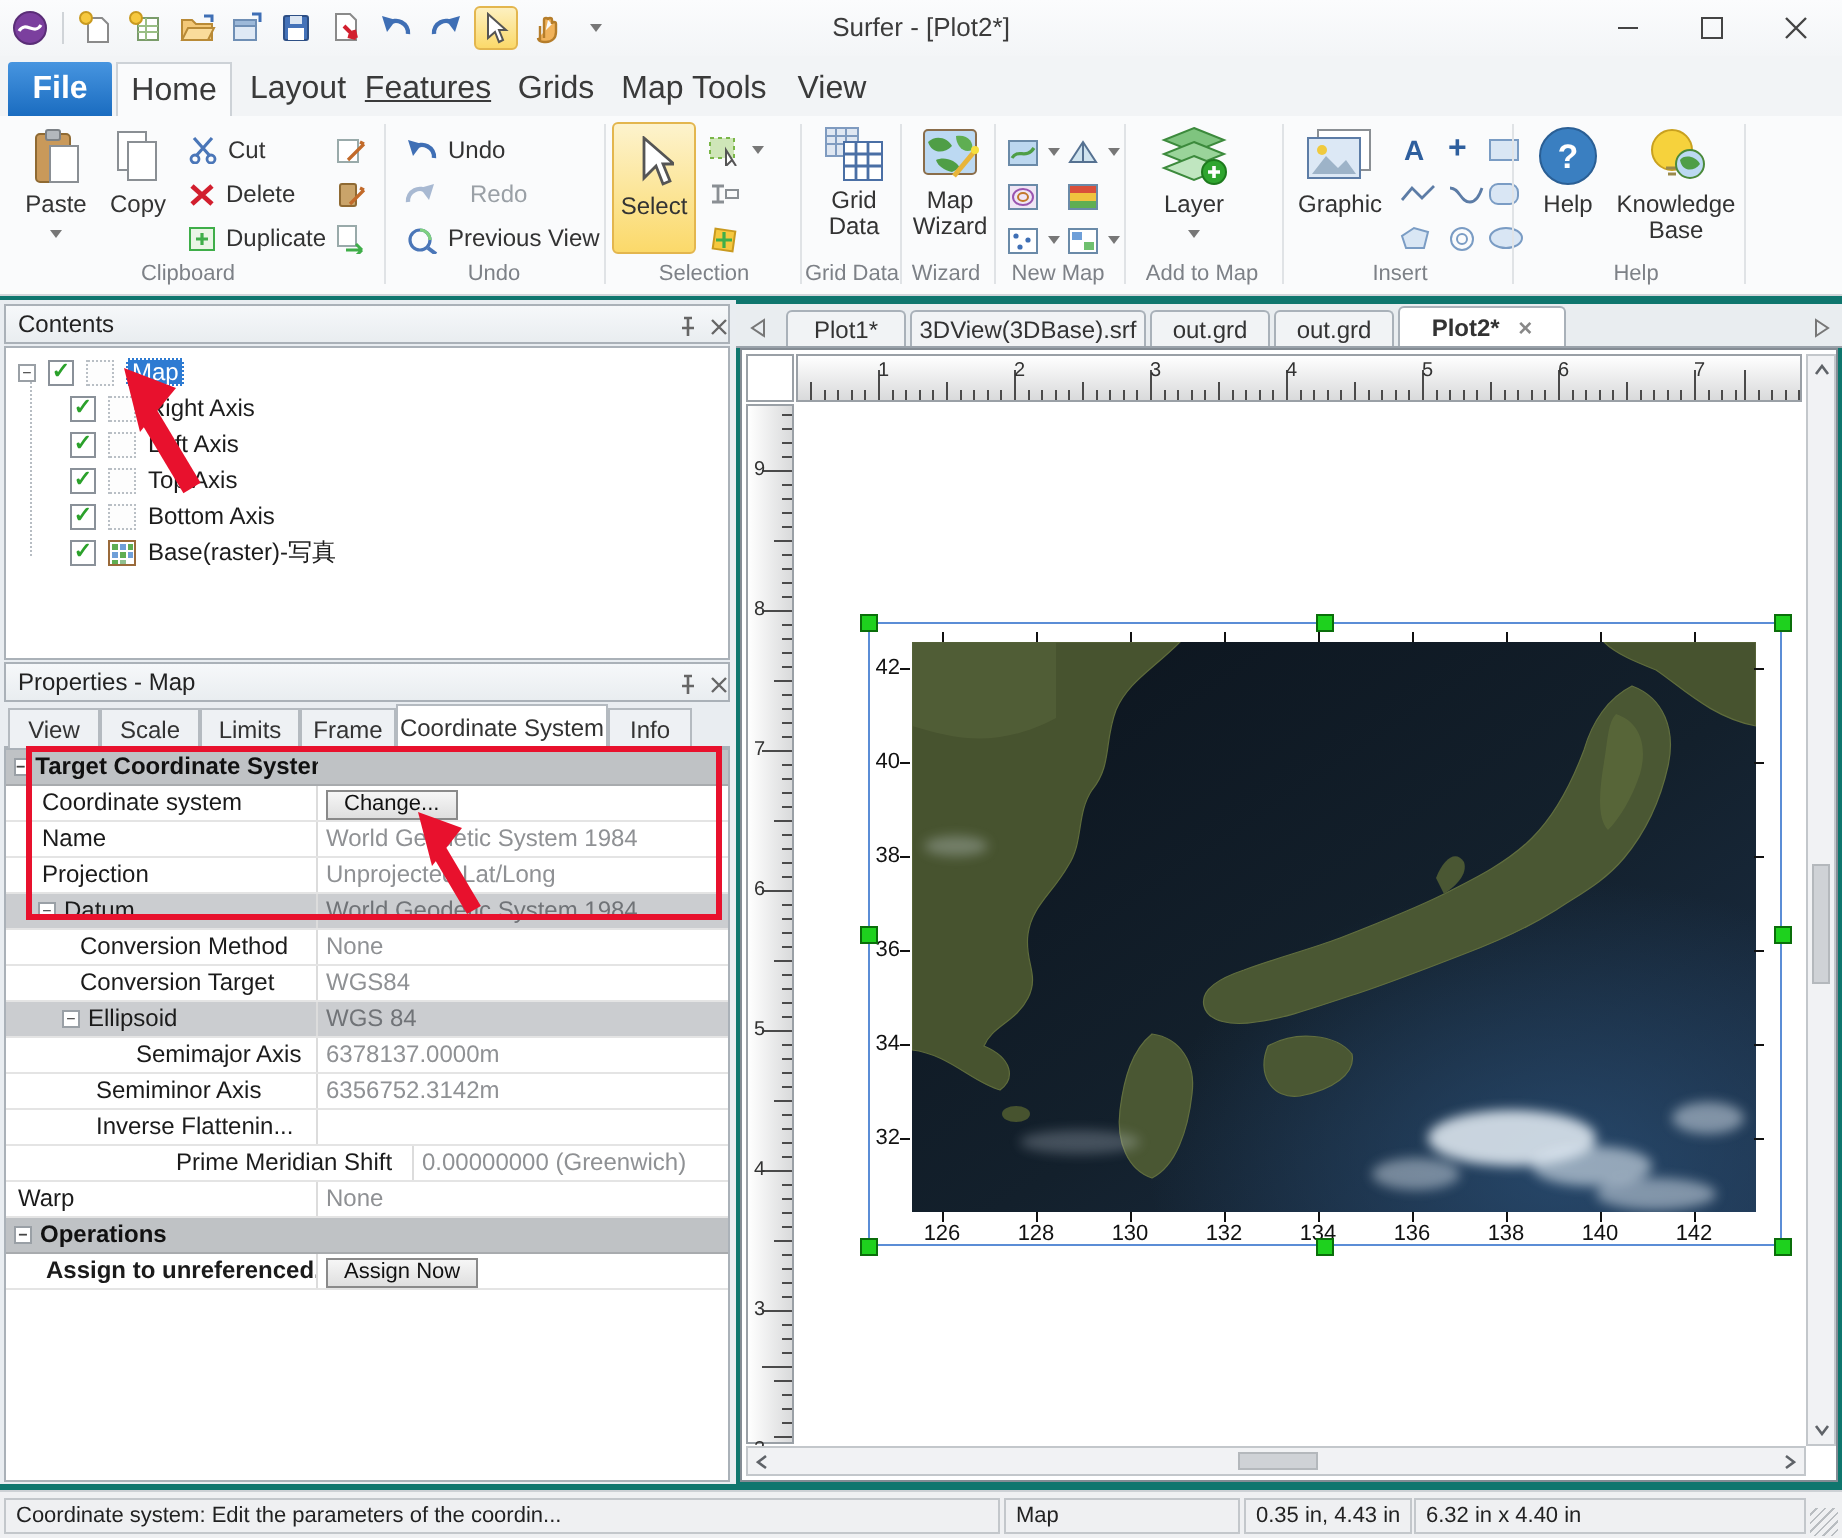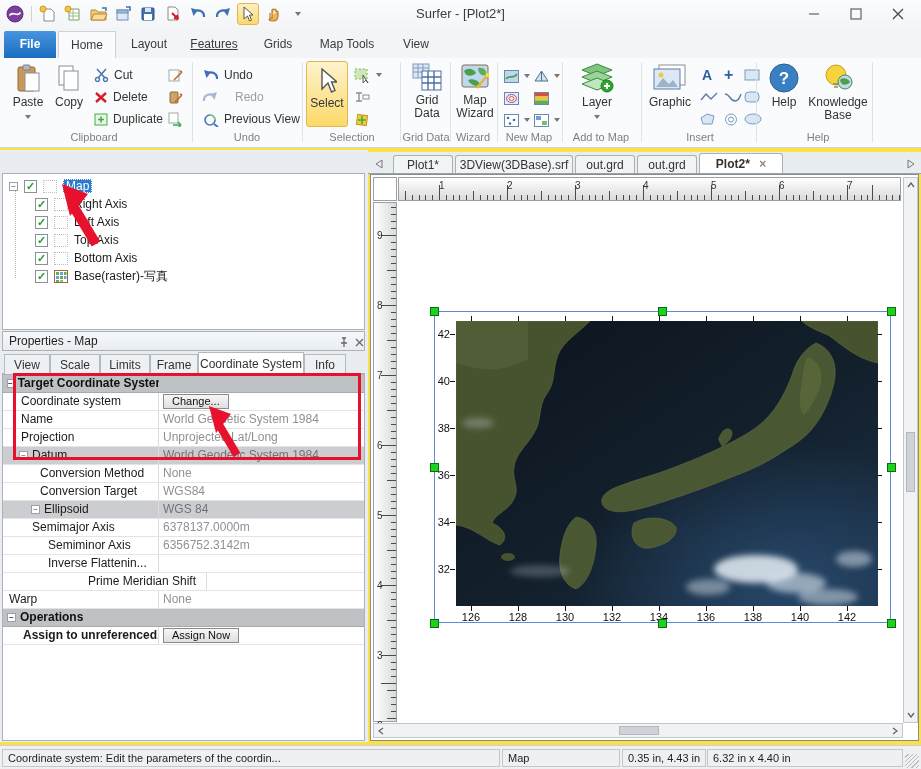--- a/index.html
+++ b/index.html
@@ -1,32 +1,32 @@
 <!DOCTYPE html>
 <html><head>
 <meta charset="utf-8">
 <style>
   html,body{margin:0;padding:0;background:#d4d8dc;}
-  #app{position:relative;width:921px;height:769px;background:#fde047;overflow:hidden;
+  #app{position:relative;width:921px;height:769px;background:#0f766e;overflow:hidden;
        font-family:"Liberation Sans",sans-serif;color:#222;font-size:12px;}
   .abs{position:absolute;}
   .noselect{user-select:none;}
   svg{display:block;}
 
   
   #titlebar{left:0;top:0;width:921px;height:28px;background:linear-gradient(#fbfcfd,#f3f5f7);}
   #qat{left:4px;top:3px;height:22px;display:flex;align-items:center;gap:3px;}
   .qbtn{width:22px;height:22px;display:flex;align-items:center;justify-content:center;border-radius:3px;}
   .qsep{width:1px;height:16px;background:#d0d4d8;margin:0 2px;}
   #title-text{left:0;top:0;width:921px;height:28px;text-align:center;line-height:28px;font-size:13px;color:#3c3c3c;}
   .winbtn{top:0;width:40px;height:28px;display:flex;align-items:center;justify-content:center;color:#444;}
 
   
   #tabrow{left:0;top:28px;width:921px;height:30px;background:#f2f4f6;}
-  .rtab{top:3px;height:27px;line-height:27px;text-align:center;font-size:12px;color:#3a3a3a;}
+  .rtab{top:3px;height:27px;line-height:27px;text-align:center;font-size:16px;color:#3a3a3a;}
   #tab-file{left:4px;width:52px;background:linear-gradient(#4795e0,#1a6cc0);color:#fff;font-weight:bold;border-radius:2px 2px 0 0;}
   #tab-home{left:58px;width:58px;background:#fafbfc;border:1px solid #cdd2d7;border-bottom:none;box-sizing:border-box;}
   #searchbox{left:452px;top:33px;width:204px;height:21px;border:1px solid #c6cbd0;background:#fff;display:flex;align-items:center;box-sizing:border-box;}
   #searchbox input{border:none;outline:none;flex:1;font-family:"Liberation Sans",sans-serif;font-size:12px;color:#777;background:transparent;}
   .tr-ico{top:34px;width:18px;height:18px;display:flex;align-items:center;justify-content:center;}
 
   
   #ribbon{left:0;top:58px;width:921px;height:90px;background:#fafbfc;border-bottom:1px solid #d2d6da;box-sizing:border-box;}
   .gsep{position:absolute;top:4px;height:80px;width:1px;background:#e0e3e6;}
   .grplabel{position:absolute;top:73px;font-size:11px;color:#7d8187;transform:translateX(-50%);white-space:nowrap;}
@@ -551,20 +551,33 @@
           <path d="M17 17 C19 14 25 15 27 19 C24 23 18 23 17 17 Z" fill="#4f9e46"></path>
         </svg>
       <div style="width:64px;">Knowledge Base</div>
     </div>
     <div class="grplabel" style="left:818px;">Help</div>
     <div class="gsep" style="left:872px;"></div>
   </div>
 
   <div id="leftpanel" class="abs">
 
+    <div class="panehdr" style="top:2px;">
+      <span>Contents</span>
+      <span class="hdr-ico" style="left:334px;">
+          <svg width="10" height="11">
+            <path d="M3 1 h4 M5 1 v5 M2 6 h6 M5 6 v4" stroke="#666" stroke-width="1.3"></path>
+          </svg>
+        </span>
+      <span class="hdr-ico" style="left:349px;">
+          <svg width="9" height="9">
+            <path d="M1 1 L8 8 M8 1 L1 8" stroke="#666" stroke-width="1.2"></path>
+          </svg>
+        </span>
+    </div>
     <div id="treebox">
       <div class="treeline" style="left:12px;top:14px;height:90px;"></div>
       <div class="trow" style="left:6px;top:3px;">
         <span class="minusbox">−</span>
         <span class="cb">✓</span>
         <span class="nodeicon"></span>
         <span id="map-label">Map</span>
       </div>
       <div class="trow" style="left:32px;top:21px;">
         <span class="cb">✓</span>
@@ -661,32 +674,33 @@
         <div class="pvalue">WGS84</div>
       </div>
       <div class="prow pparent" style="top:126px;">
         <div class="plabel" style="padding-left:28px;">
             <span class="minusbox">−</span>
             <span>Ellipsoid</span>
           </div>
         <div class="pvalue">WGS 84</div>
       </div>
       <div class="prow" style="top:144px;">
-        <div class="plabel" style="padding-left:29px;">Semimajor Axis</div>
+        <div class="plabel" style="padding-left:65px;">Semimajor Axis</div>
         <div class="pvalue">6378137.0000m</div>
       </div>
       <div class="prow" style="top:162px;">
         <div class="plabel" style="padding-left:45px;">Semiminor Axis</div>
         <div class="pvalue">6356752.3142m</div>
       </div>
       <div class="prow" style="top:180px;flex-direction:column;">
         <div class="plabel" style="padding-left:45px;">Inverse Flattenin...</div>
       </div>
       <div class="prow" style="top:198px;padding-left:48px;">
         <div class="plabel" style="padding-left:37px;">Prime Meridian Shift</div>
+        <div class="pvalue">0.00000000 (Greenwich)</div>
       </div>
       <div class="prow" style="top:216px;">
         <div class="plabel" style="padding-left:6px;">Warp</div>
         <div class="pvalue">None</div>
       </div>
       <div class="prow psection" style="top:234px;">
         <div class="plabel" style="padding-left:4px;">
             <span class="minusbox">−</span>
             <span>Operations</span>
           </div>

